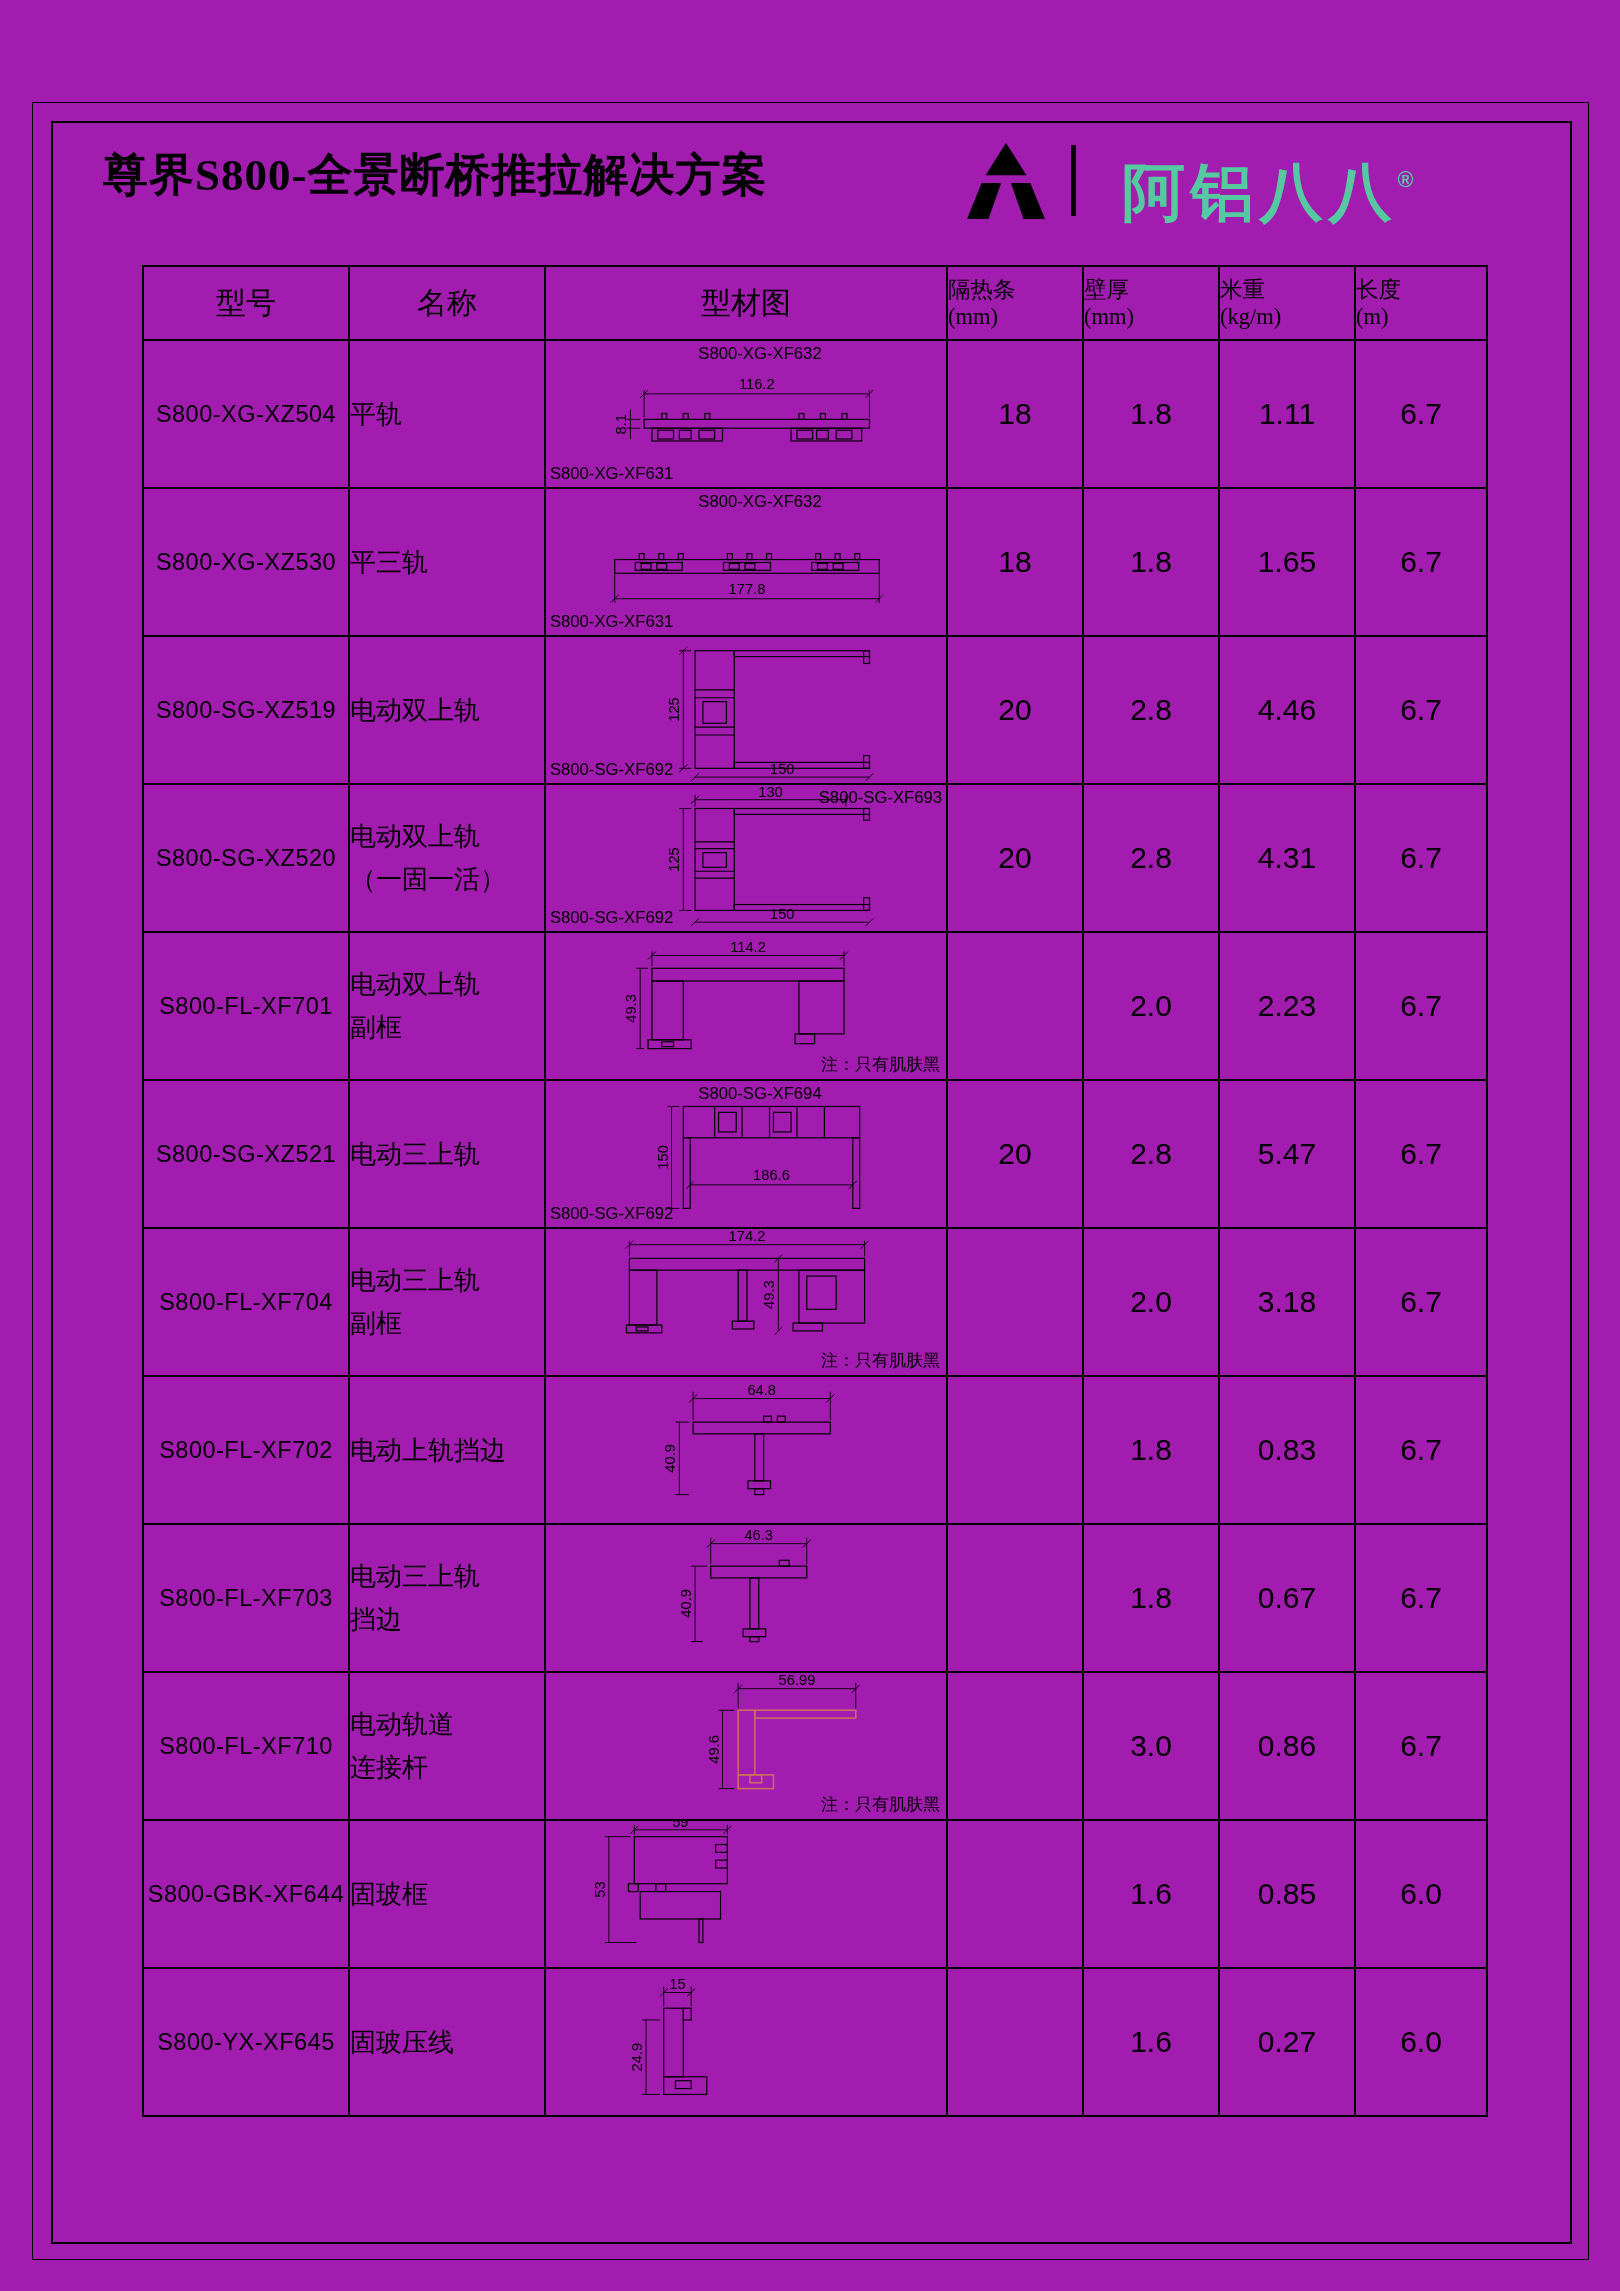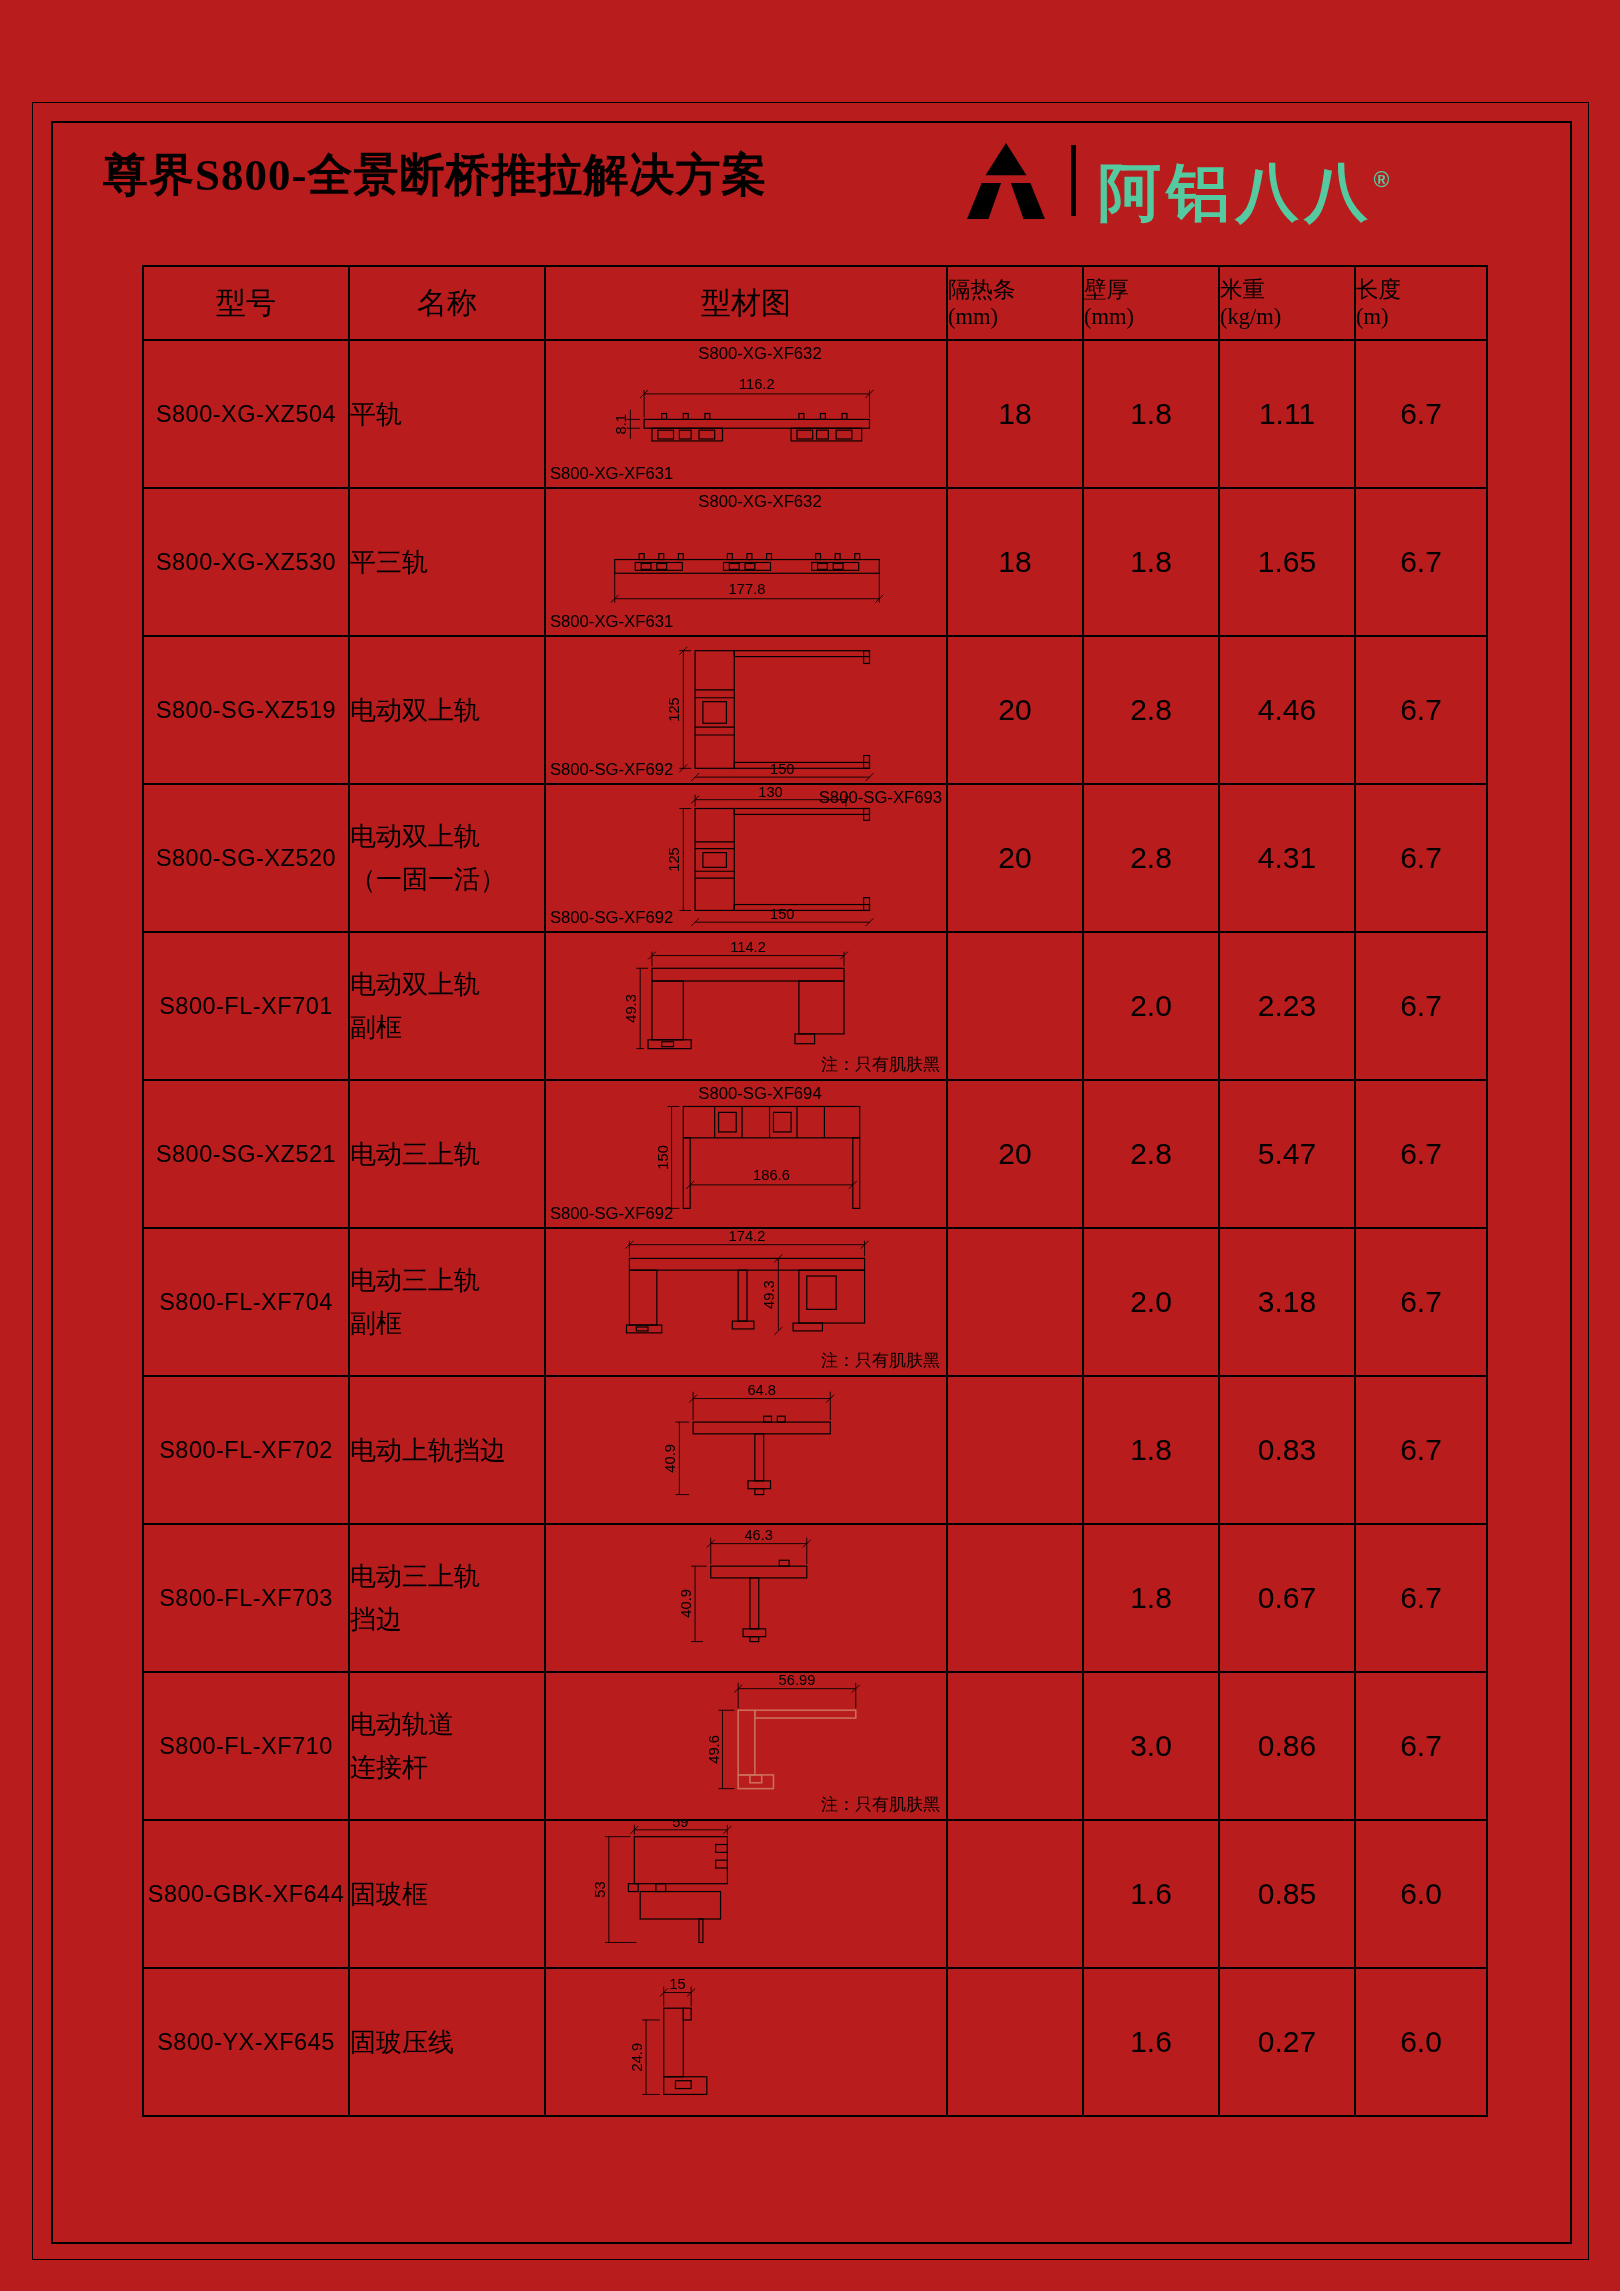--- a/index.html
+++ b/index.html
@@ -1,16 +1,16 @@
 <!DOCTYPE html>
 <html><head>
 <meta charset="utf-8">
 <style>
   html,body{margin:0;padding:0;background:#888;}
-  #page{position:relative;width:1620px;height:2292px;background:#b91c1c;overflow:hidden;
+  #page{position:relative;width:1620px;height:2292px;background:#a21caf;overflow:hidden;
         font-family:"Liberation Sans",sans-serif;color:#000;}
   .frame-outer{position:absolute;left:32px;top:102px;width:1555px;height:2156px;border:1.5px solid #000;}
   .frame-inner{position:absolute;left:51px;top:121px;width:1517px;height:2119px;border:2.5px solid #000;}
   .title{position:absolute;left:103px;top:145px;font-family:"Liberation Serif",serif;
          font-size:45px;font-weight:600;letter-spacing:1px;white-space:nowrap;}
   .logo{position:absolute;left:965px;top:143px;display:flex;align-items:flex-start;}
   .logo .mark{width:82px;height:76px;}
   .logo .bar{width:5.9px;height:71px;background:#000;margin:2px 21.6px 0 23.5px;}
   .logo .brand{font-size:63px;font-weight:bold;letter-spacing:5.9px;line-height:73px;}
   .logo .reg{font-size:21.6px;font-weight:bold;vertical-align:27.4px;letter-spacing:0;}
@@ -45,21 +45,21 @@
 
   <div class="title">尊界S800-全景断桥推拉解决方案</div>
 
   <div class="logo">
     <svg class="mark" viewBox="0 0 84 78">
       <polygon points="42,0 63,33 21,33" fill="#000"></polygon>
       <polygon points="17,41 37,41 24,78 2,78" fill="#000"></polygon>
       <polygon points="47,41 67,41 82,78 60,78" fill="#000"></polygon>
     </svg>
     <div class="bar"></div>
-    <div class="brand" style="color:#55C9A0;">
+    <div class="brand" style="color:#55C9A0;margin-left:24px;">
       <span>阿铝八八</span><span class="reg">®</span>
     </div>
   </div>
 
   <table class="sheet">
     <colgroup>
       <col class="col-model">
         <col class="col-name">
         <col class="col-diag">
       <col class="col-n1">

